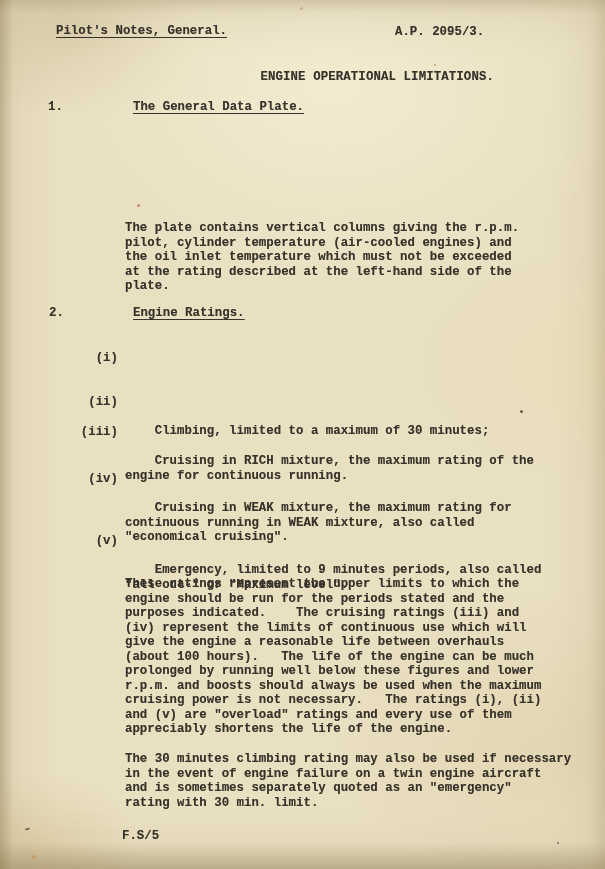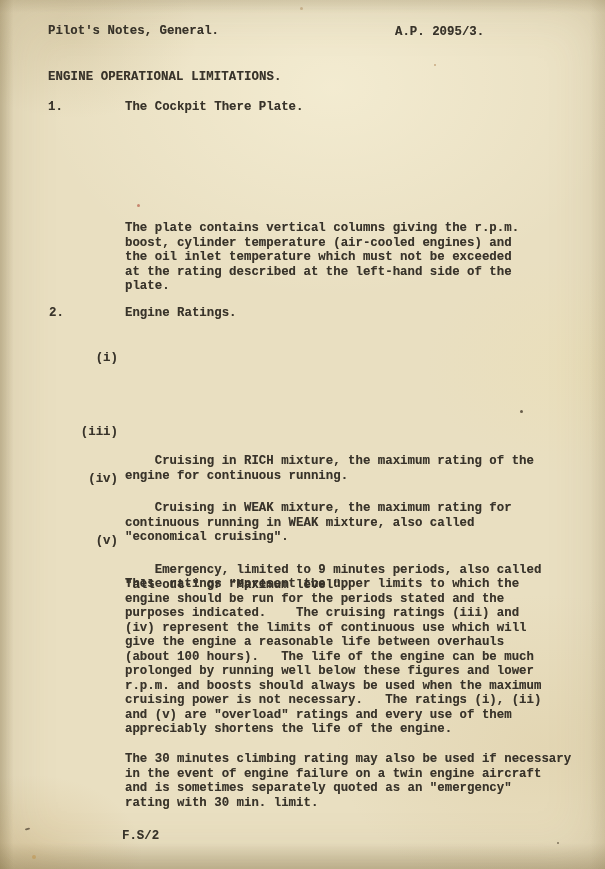--- a/index.html
+++ b/index.html
@@ -27,25 +27,27 @@
   }
   .vignette {
     position: absolute; inset: 0; pointer-events: none;
     background-image:
       linear-gradient(90deg, rgba(110,92,50,0.28), rgba(110,92,50,0) 2.2%, rgba(110,92,50,0) 97.5%, rgba(110,92,50,0.10)),
       linear-gradient(180deg, rgba(110,92,50,0.14), rgba(110,92,50,0) 1.5%, rgba(110,92,50,0) 97%, rgba(110,92,50,0.30));
     box-shadow: inset 0 0 55px rgba(120,95,50,0.22);
   }
   .t { position: absolute; white-space: pre; }
   .ul {
+    text-decoration: underline;
     text-decoration-thickness: 1.3px;
     text-underline-offset: 2.5px;
+    margin-left: 8px;
   }
   .title-row {
-    left: 48px; width: 462px; text-align: left;
+    left: 32px; width: 462px; text-align: right;
     letter-spacing: 0.1px;
   }
   .indent { left: 125px; }
   .numcol { left: 48px; }
   .item { position: absolute; left: 125px; white-space: pre; }
   .item .marker {
     position: absolute; right: 100%; top: 0;
     margin-right: 7px; white-space: pre;
   }
   .item .marker.drop { top: 2px; }
@@ -72,34 +74,38 @@
   <div class="speck s5"></div>
   <div class="speck s6"></div>
   <div class="speck s7"></div>
 
   <div class="t ul" style="top:24px; left:48px">Pilot's Notes, General.</div>
   <div class="t" style="top:25px; left:395px">A.P. 2095/3.</div>
 
   <div class="t title-row" style="top:70px">ENGINE OPERATIONAL LIMITATIONS.</div>
 
   <div class="t numcol" style="top:100px">1.</div>
-  <div class="t indent ul" style="top:100px">The Cockpit There Plate.</div>
+  <div class="t indent ul" style="top:100px">The General Data Plate.</div>
 
   <div class="t indent" style="top:221px">The plate contains vertical columns giving the r.p.m.
-boost, cylinder temperature (air-cooled engines) and
+pilot, cylinder temperature (air-cooled engines) and
 the oil inlet temperature which must not be exceeded
 at the rating described at the left-hand side of the
 plate.</div>
 
   <div class="t numcol" style="top:306px; left:49px">2.</div>
   <div class="t indent ul" style="top:306px">Engine Ratings.</div>
 
 
   <div class="item" style="top:349px">
     <span class="marker drop">(i)</span>
+  </div>
+  <div class="item" style="top:395px">
+    <span class="marker">(ii)</span>
+    <span>Climbing, limited to a maximum of 30 minutes;</span>
   </div>
   <div class="item" style="top:472px">
     <span class="marker">(iv)</span>
     <span>Cruising in WEAK mixture, the maximum rating for
 continuous running in WEAK mixture, also called
 "economical cruising".</span>
   </div>
   <div class="item" style="top:425px">
     <span class="marker">(iii)</span>
     <span>Cruising in RICH mixture, the maximum rating of the
@@ -120,15 +126,15 @@
 prolonged by running well below these figures and lower
 r.p.m. and boosts should always be used when the maximum
 cruising power is not necessary.   The ratings (i), (ii)
 and (v) are "overload" ratings and every use of them
 appreciably shortens the life of the engine.</div>
   <div class="t indent" style="top:752px">The 30 minutes climbing rating may also be used if necessary
 in the event of engine failure on a twin engine aircraft
 and is sometimes separately quoted as an "emergency"
 rating with 30 min. limit.</div>
 
-  <div class="t" style="top:829px; left:122px">F.S/2</div>
+  <div class="t" style="top:829px; left:122px">F.S/5</div>
 
 </div>
 
 </body></html>

